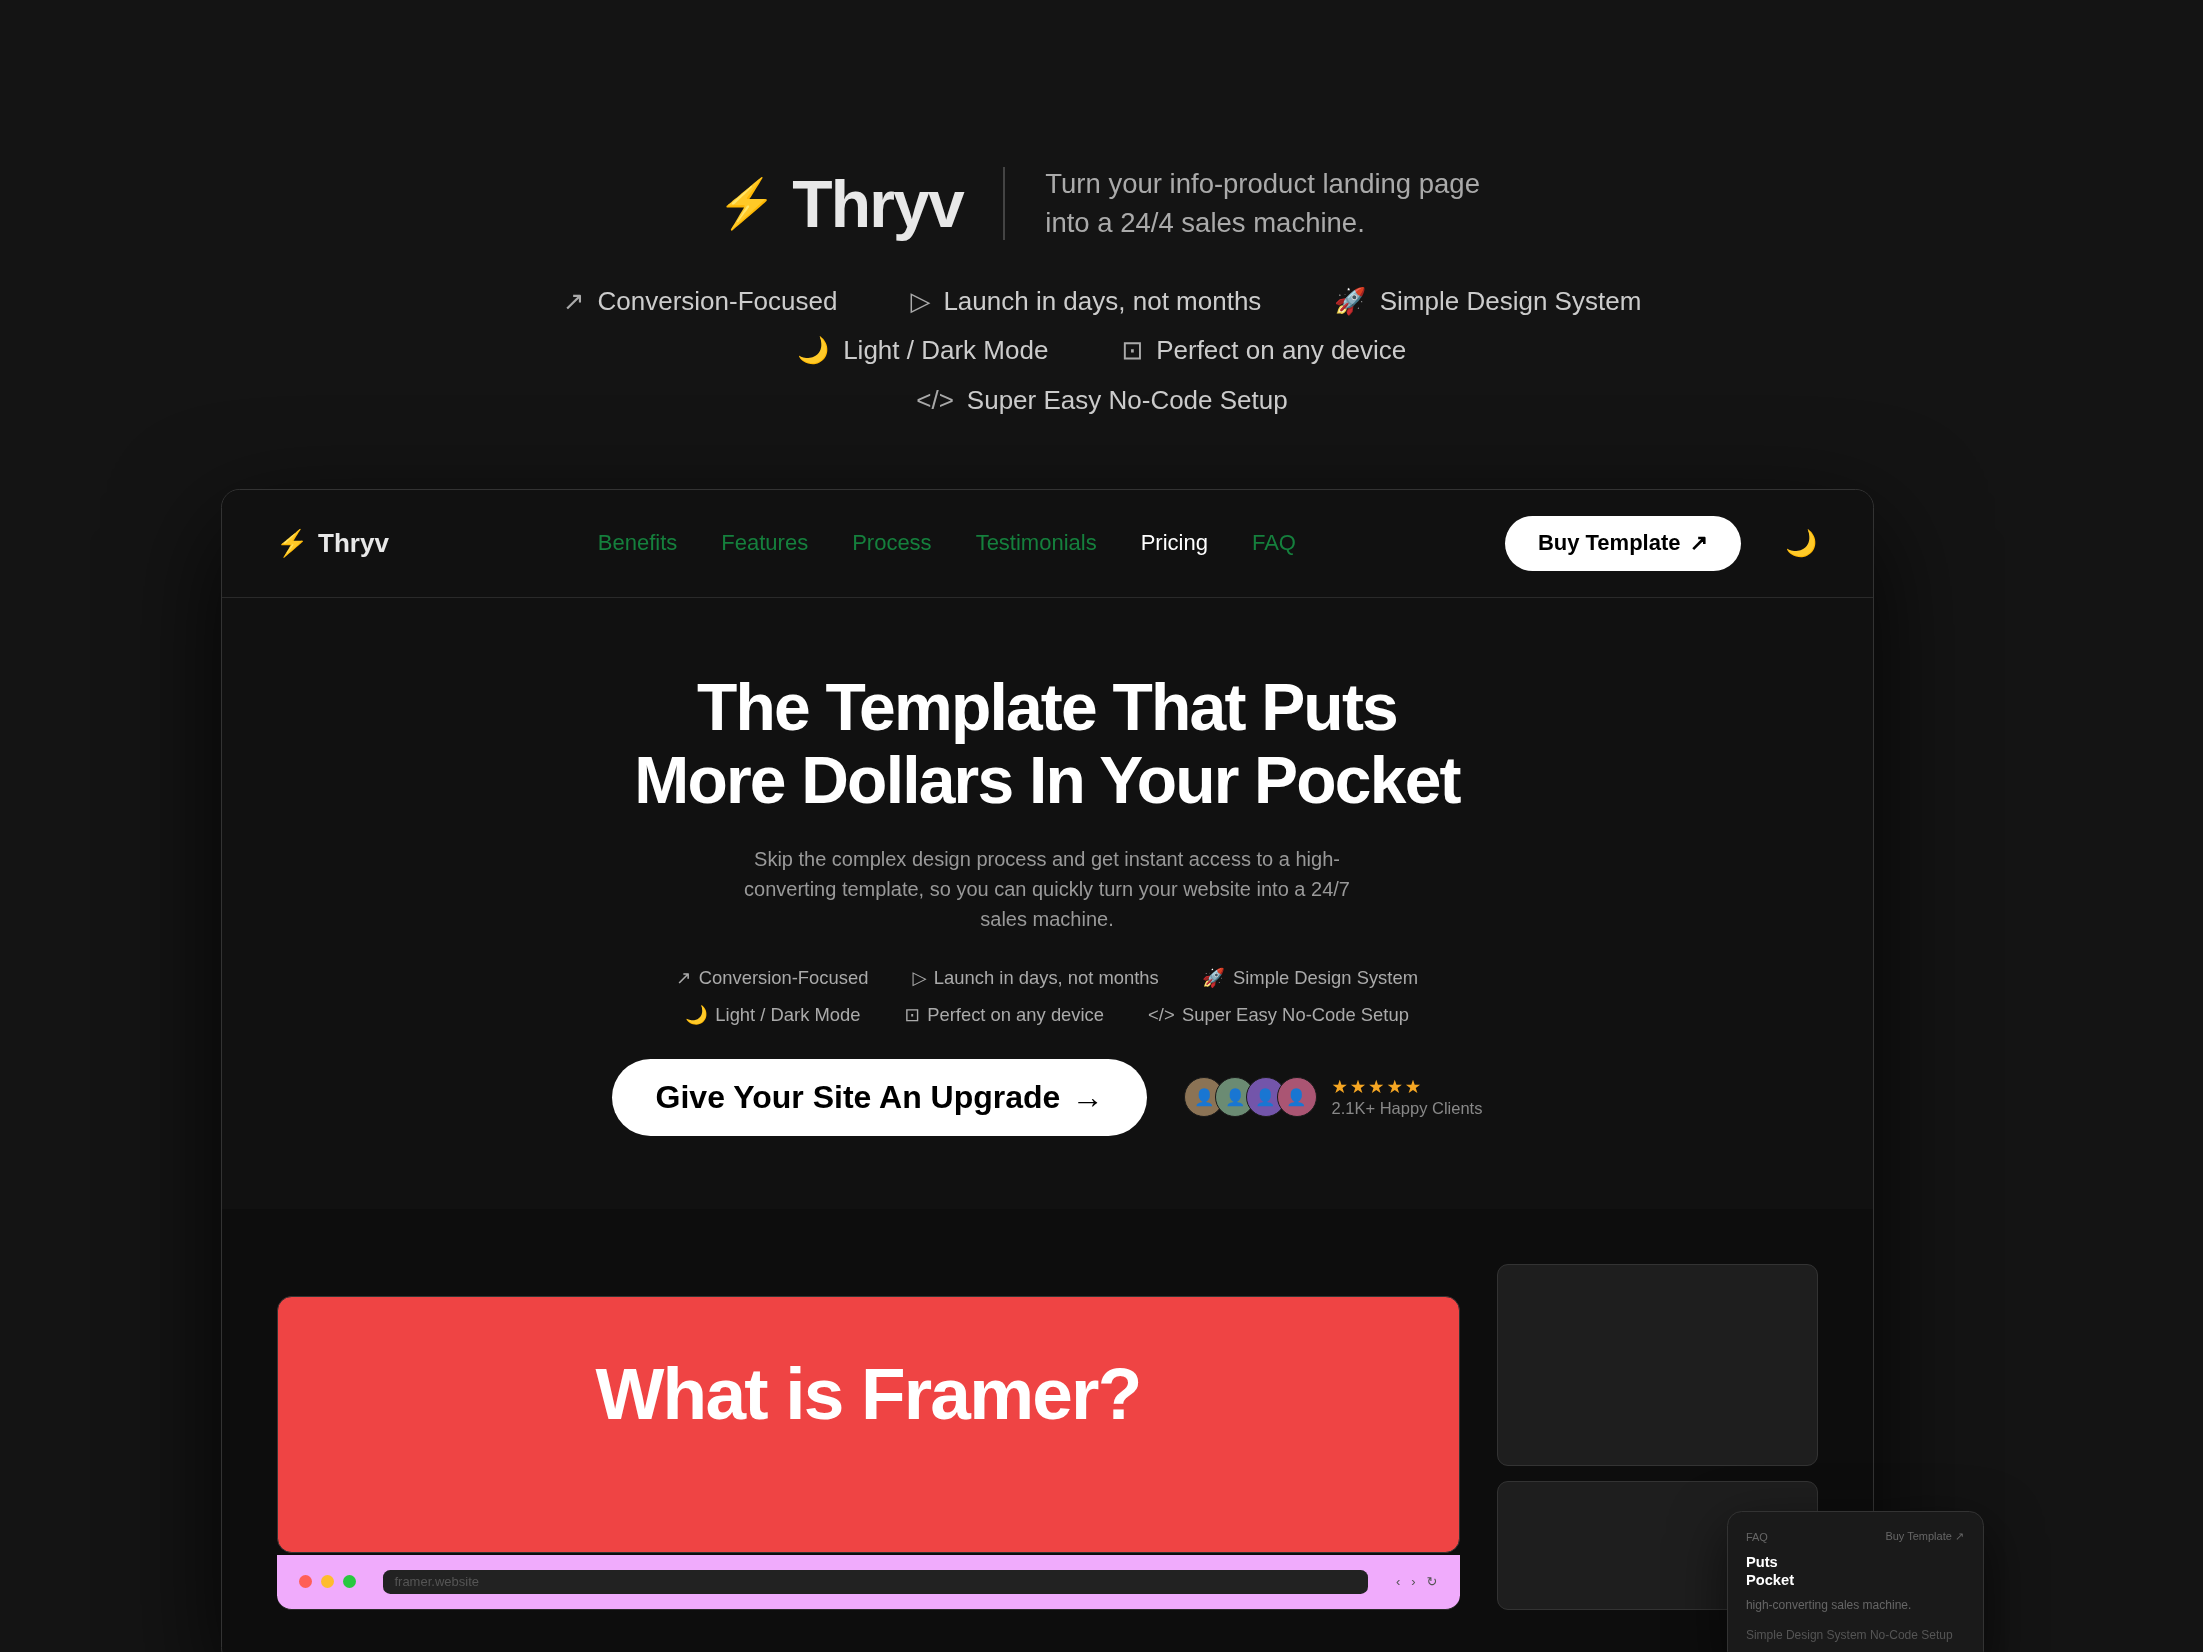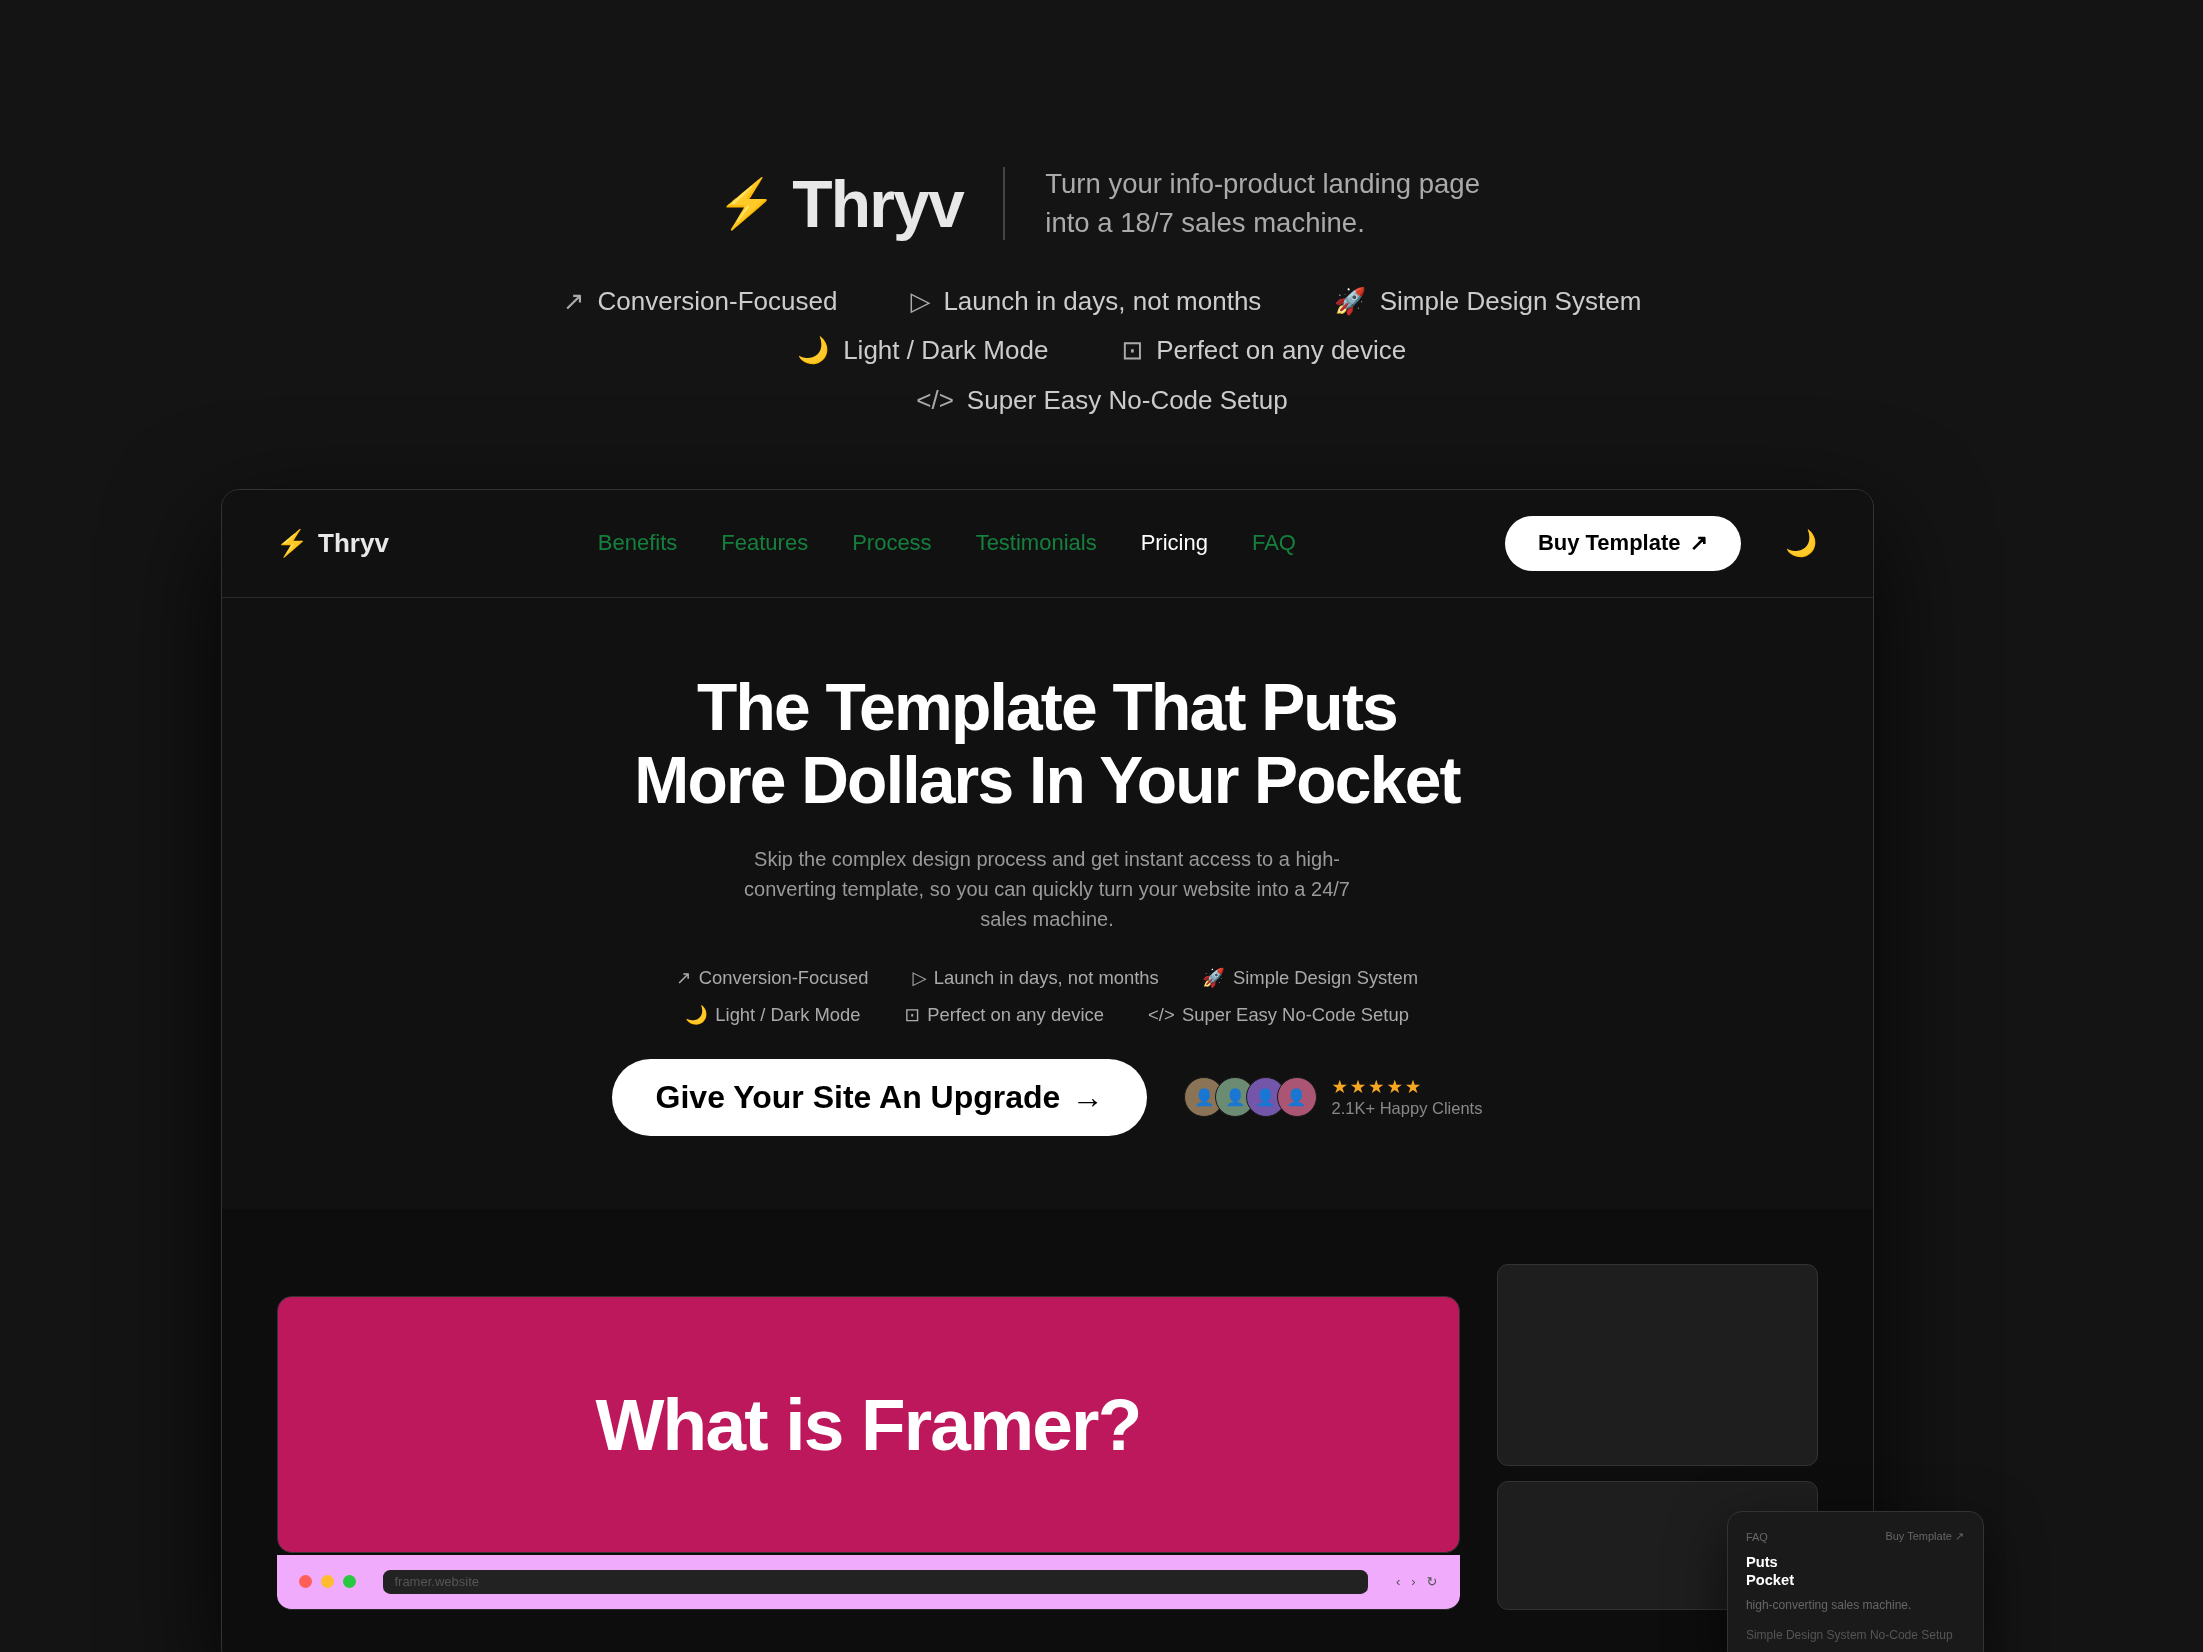--- a/index.html
+++ b/index.html
@@ -279,27 +279,26 @@
     .browser-bottom {
       background: #0d0d0d;
       padding: 55px;
       display: flex;
       align-items: flex-end;
       gap: 37px;
     }
 
     .laptop-mockup {
       flex: 1;
-      background: #be185d;
+      background: #ef4444;
       border-radius: 14.7px;
       border: 0.9px solid #333;
       padding: 55px;
       min-height: 257px;
       display: flex;
-      align-items: center;
       justify-content: center;
     }
 
     .laptop-screen-title {
       font-size: 73px;
       font-weight: 800;
       color: #ffffff;
       text-align: center;
       letter-spacing: -1.8px;
     }
@@ -391,21 +390,21 @@
 <body>
 
 <div class="outer-wrapper">
 
   <div class="hero-header">
     <div class="logo-mark">
       <span class="bolt-icon">⚡</span>
       <span class="logo-text">Thryv</span>
     </div>
     <div class="separator"></div>
-    <p class="tagline">Turn your info-product landing page into a 18/7 sales machine.</p>
+    <p class="tagline">Turn your info-product landing page into a 24/4 sales machine.</p>
   </div>
 
   <div class="features-grid">
     <div class="features-row">
       <div class="feature-item">
         <span class="feature-icon">↗</span>
         <span>Conversion-Focused</span>
       </div>
       <div class="feature-item">
         <span class="feature-icon">▷</span>

